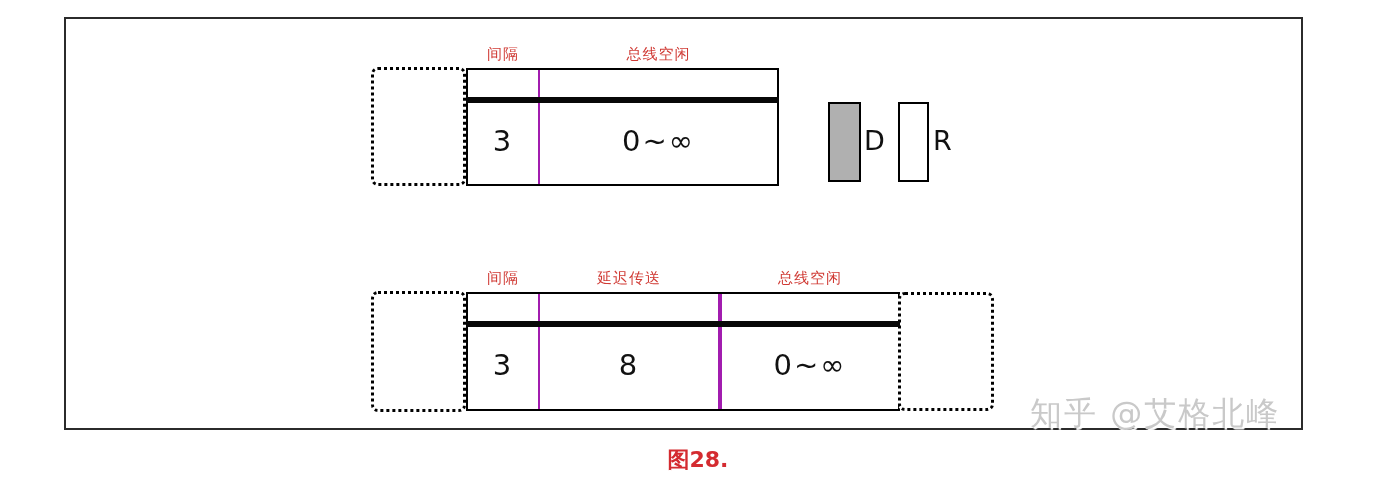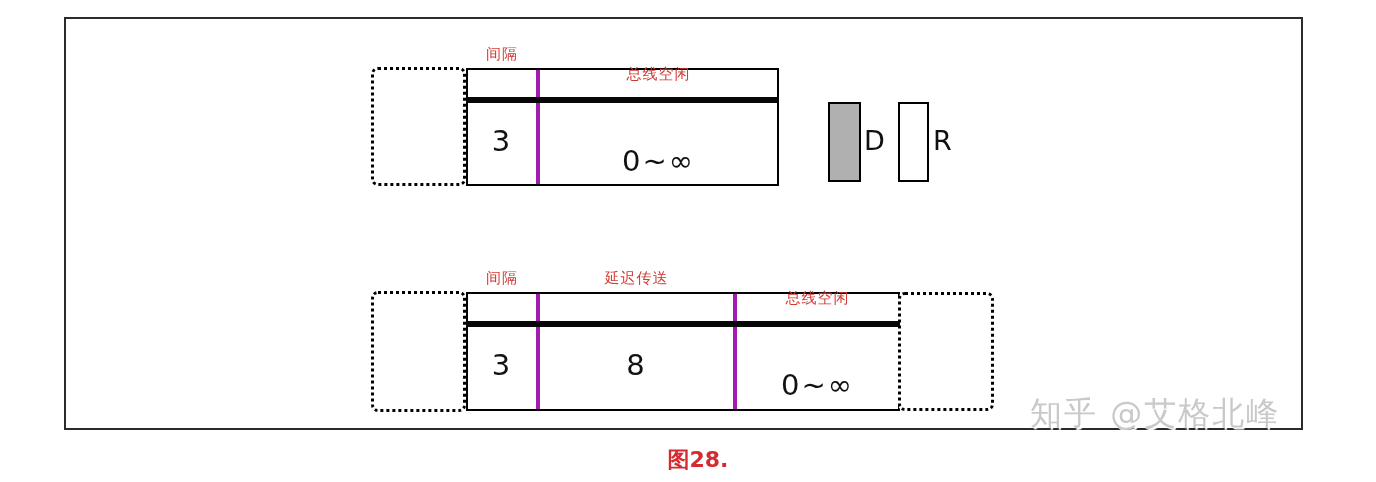--- a/index.html
+++ b/index.html
@@ -19,25 +19,25 @@
   
   .dotted-box{
     border:3px dotted #000000;border-radius:7px;background:#ffffff;
   }
 
   
   .seg-table{
     display:flex;background:#ffffff;border:2px solid #000000;
   }
   .seg-cell{
-    position:relative;box-sizing:border-box;border-right:4px solid #a21caf;
+    position:relative;box-sizing:border-box;border-right:2px solid #a21caf;
     flex:0 0 auto;
   }
   .seg-cell.grow{flex:1 1 auto;}
-  .seg-cell:last-child{border-right:none;margin-top:20px;}
+  .seg-cell:last-child{border-right:none;}
   .seg-cell.thick-right{border-right-width:4px;}
   .seg-label{
     position:absolute;top:-25px;left:50%;transform:translateX(-50%);
     white-space:nowrap;color:var(--segment-label-red,#d03a34);
     font-size:15px;font-weight:500;letter-spacing:1px;
   }
   .seg-value{
     position:absolute;left:0;right:0;top:54px;text-align:center;
     font-size:29px;color:#111;letter-spacing:2px;
   }
@@ -93,21 +93,21 @@
 <div class="abs legend-label" style="left:933px;top:127px;">R</div>
 
 <div class="abs dotted-box" style="left:371px;top:291px;width:95px;height:121px;"></div>
 
 <div class="abs seg-table" style="left:466px;top:292px;width:434px;height:119px;">
   <div class="thick-line"></div>
   <div class="seg-cell" style="width:72px;">
     <span class="seg-label">间隔</span>
     <span class="seg-value">3</span>
   </div>
-  <div class="seg-cell thick-right" style="width:197px;">
+  <div class="seg-cell thick-right" style="width:182px;">
     <span class="seg-label">延迟传送</span>
     <span class="seg-value">8</span>
   </div>
   <div class="seg-cell grow">
     <span class="seg-label">总线空闲</span>
     <span class="seg-value">0~∞</span>
   </div>
 </div>
 
 <div class="abs dotted-box" style="left:898px;top:292px;width:96px;height:119px;"></div>

